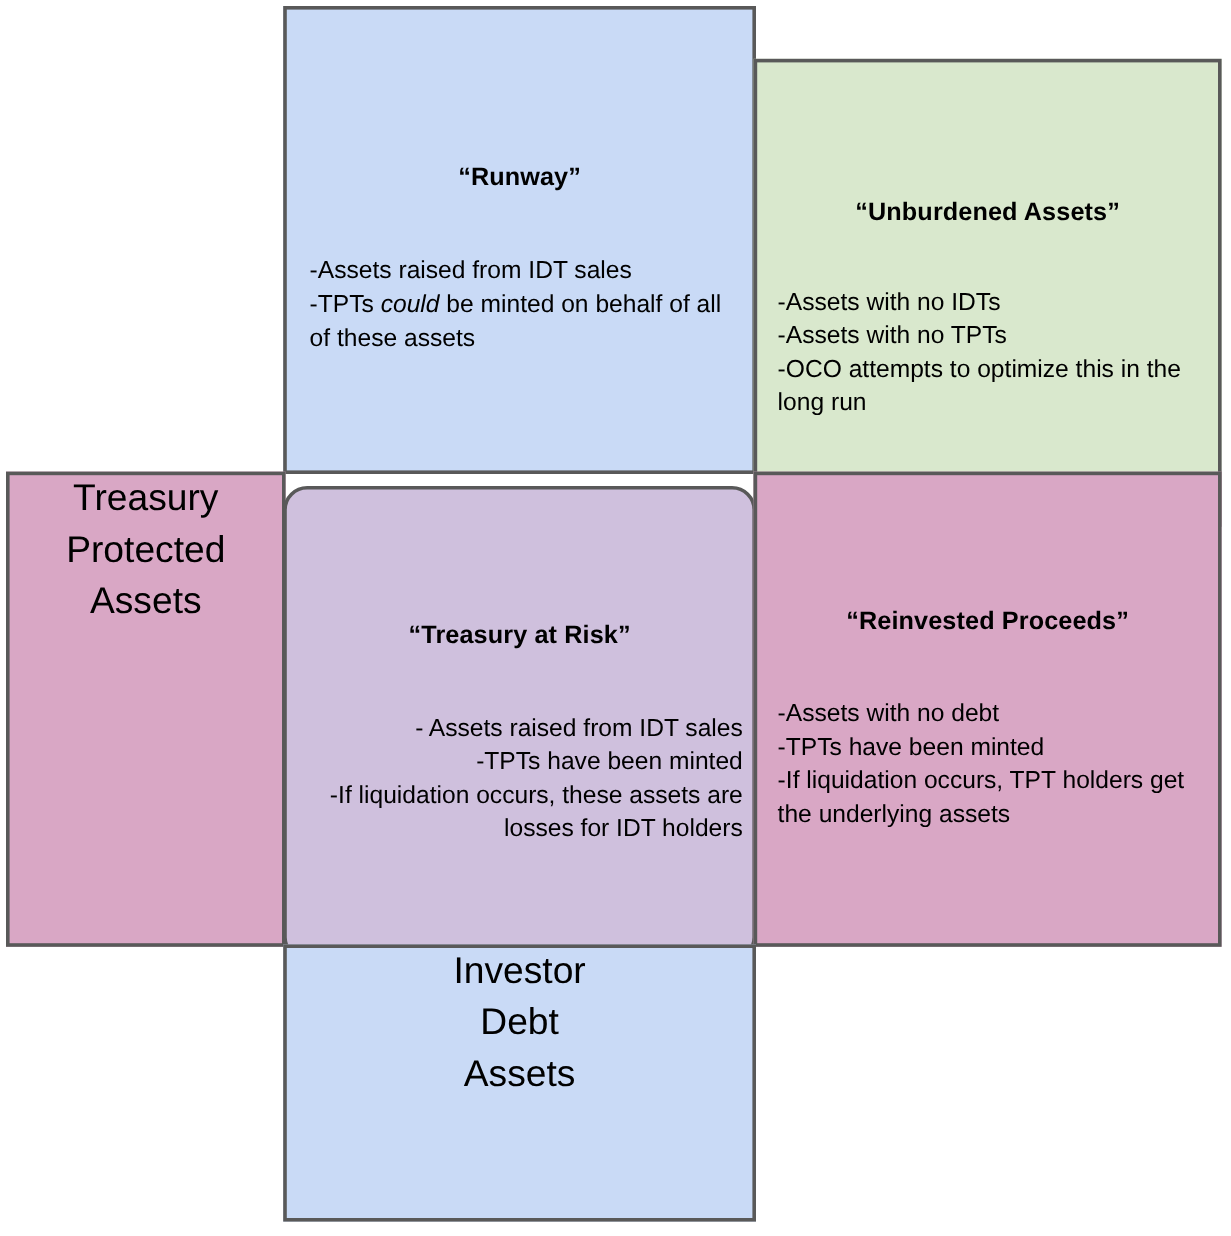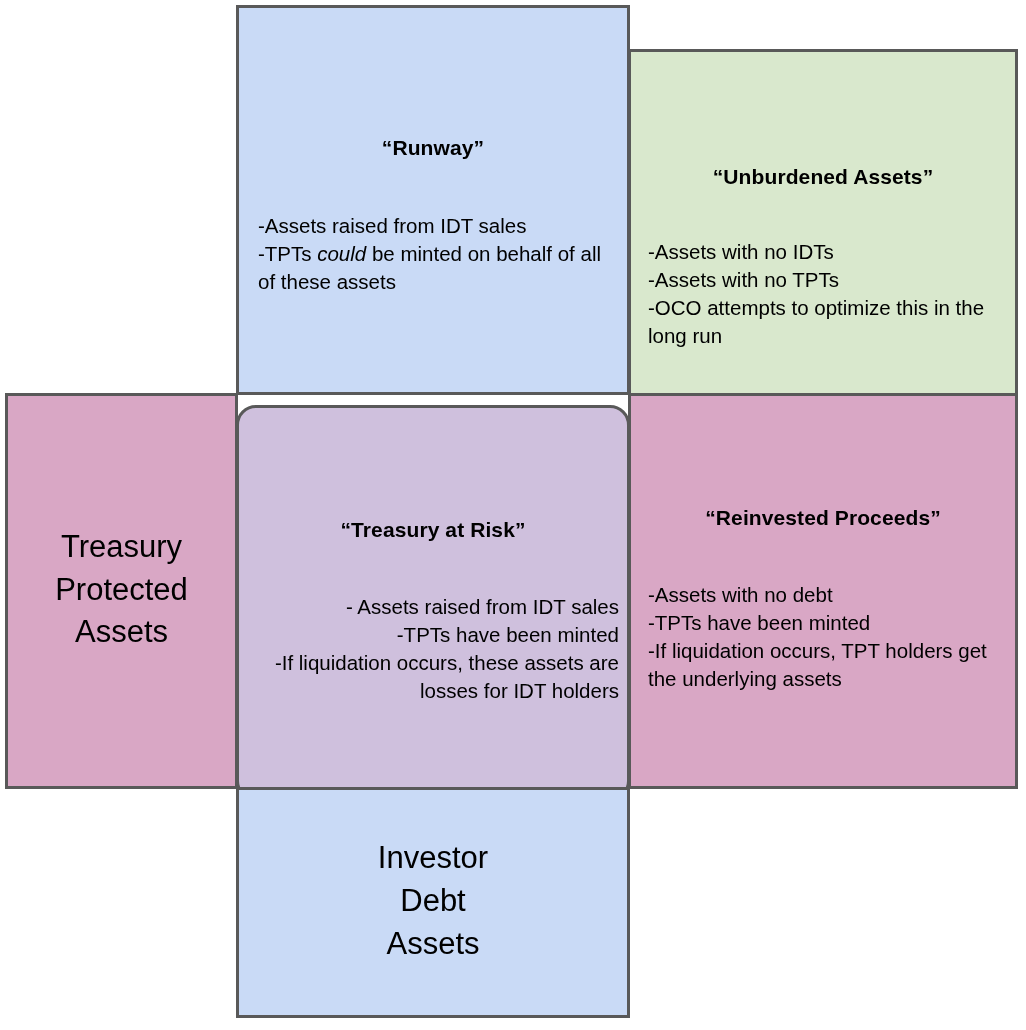--- a/index.html
+++ b/index.html
@@ -92,21 +92,20 @@
   .cell-tar .detail-body { top: 110px; }
   .cell-tar .bullets { margin-top: 51px; padding-left: 17px; padding-right: 8px; text-align: right; }
 
   
   .cell-reinvested .detail-body { top: 110px; }
   .cell-reinvested .bullets { margin-top: 51px; padding-left: 17px; padding-right: 8px; }
 
   
   .label-cell {
     display: flex;
-    align-items: center;
     justify-content: center;
   }
   .label-text {
     text-align: center;
     font-size: 31px;
     line-height: 1.38;
     font-weight: normal;
     white-space: pre-line;
   }
   .cell-tpa .label-text { margin-top: -2px; }

